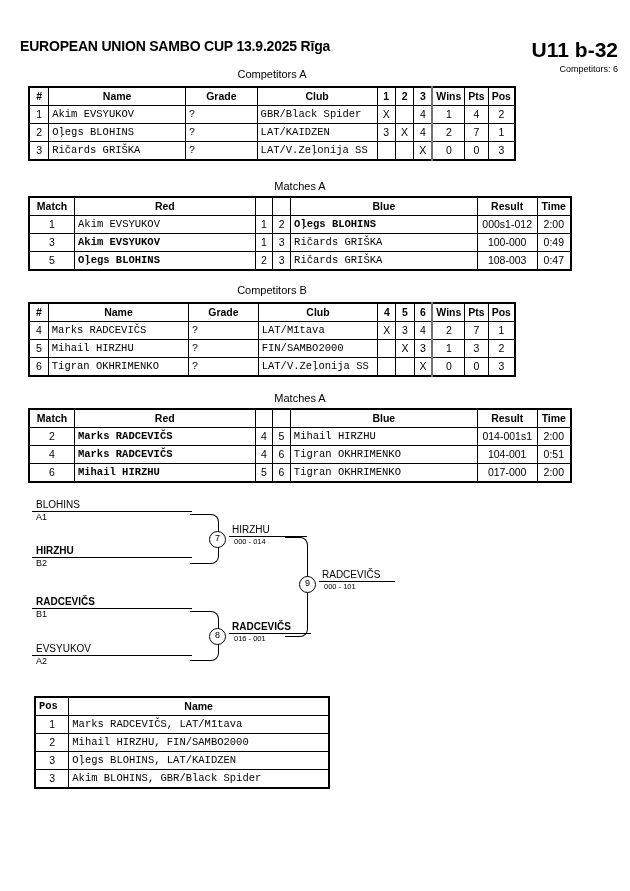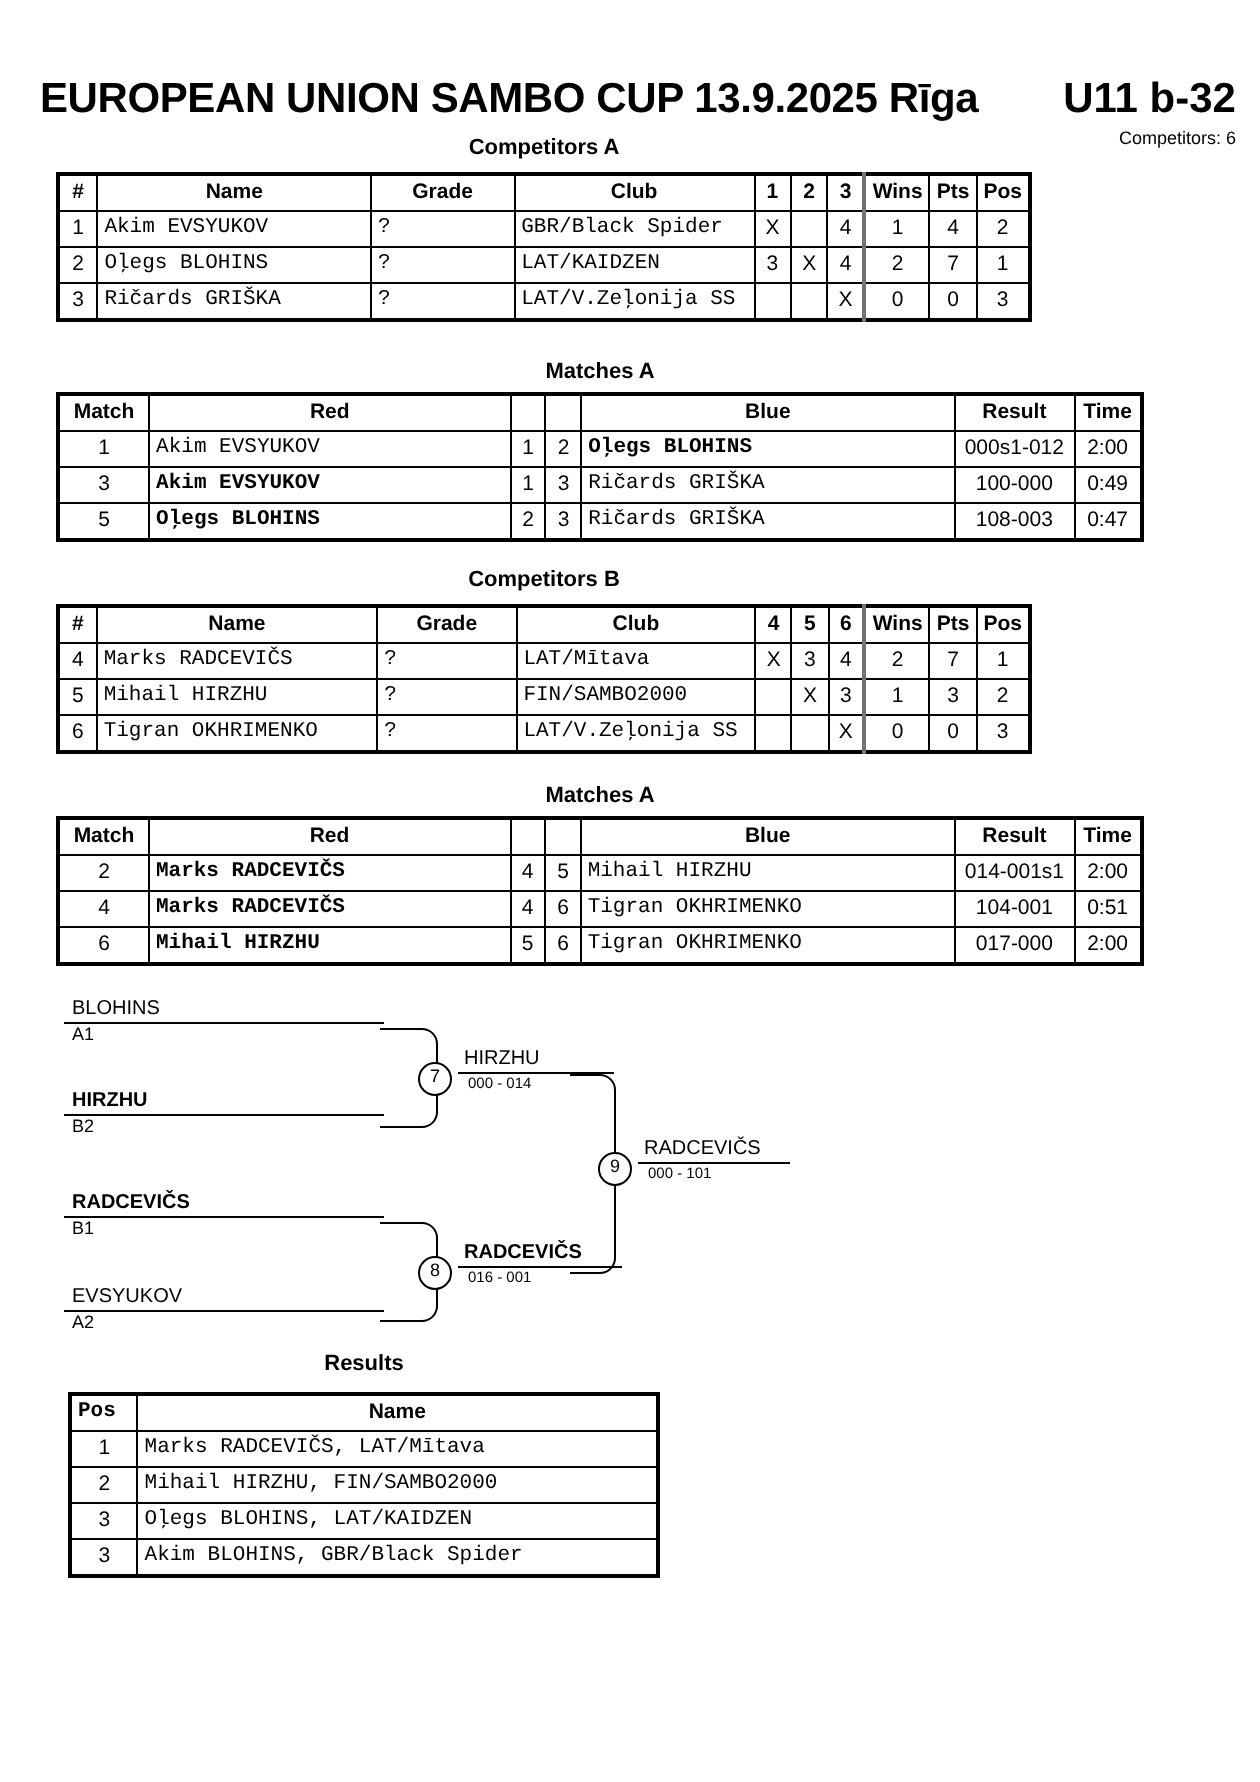--- a/index.html
+++ b/index.html
@@ -7,34 +7,34 @@
     width:630px;height:891px;background:#ffffff;
     font-family:"Liberation Sans", sans-serif;
     color:#000;position:relative;overflow:hidden;
   }
   .page{position:relative;width:630px;height:891px;}
 
   
   .header{position:absolute;left:0;top:38px;width:630px;height:26px;}
   .hdr-title{
     position:absolute;left:20px;top:0;
-    font-size:21px;font-weight:bold;letter-spacing:-0.2px;white-space:nowrap;
+    font-size:14px;font-weight:bold;letter-spacing:-0.2px;white-space:nowrap;
   }
   .hdr-cat{
     position:absolute;right:12px;top:0;
     font-size:21px;font-weight:bold;white-space:nowrap;margin-left:46px;
   }
   .hdr-count{
     position:absolute;right:12px;top:26px;
     font-size:9px;white-space:nowrap;margin-left:20px;
   }
 
   
   .caption{
-    position:absolute;font-size:11px;font-weight:bold;text-align:center;
+    position:absolute;font-size:11px;font-weight:normal;text-align:center;
     white-space:nowrap;
   }
 
   
   table{border-collapse:collapse;position:absolute;background:#fff;}
   table td,table th{
     border:1px solid #000;
     font-size:10.5px;font-weight:normal;
     padding:0 3px;height:17px;line-height:17px;
     white-space:nowrap;overflow:hidden;
@@ -357,21 +357,20 @@
     </div>
 
     <div class="conn" style="left:285px;top:42px;width:22px;height:98px;border-radius:0 8px 8px 0;"></div>
     <div class="node" style="left:299px;top:81px;">9</div>
     <div class="winner" style="left:319px;top:74px;width:76px;">
       <div class="wnm wrule">RADCEVIČS</div>
       <div class="wsc">000 - 101</div>
     </div>
   </div>
 
-  <div class="caption" style="left:34px;top:676px;width:296px;">Results</div>
   <table class="outer" id="tbl-results" style="left:34px;top:696px;width:296px;">
     <colgroup>
         <col style="width:34px">
         <col style="width:262px">
       </colgroup>
     <thead>
         <tr>
           <th class="l">Pos</th>
           <th class="c">Name</th>
         </tr>

